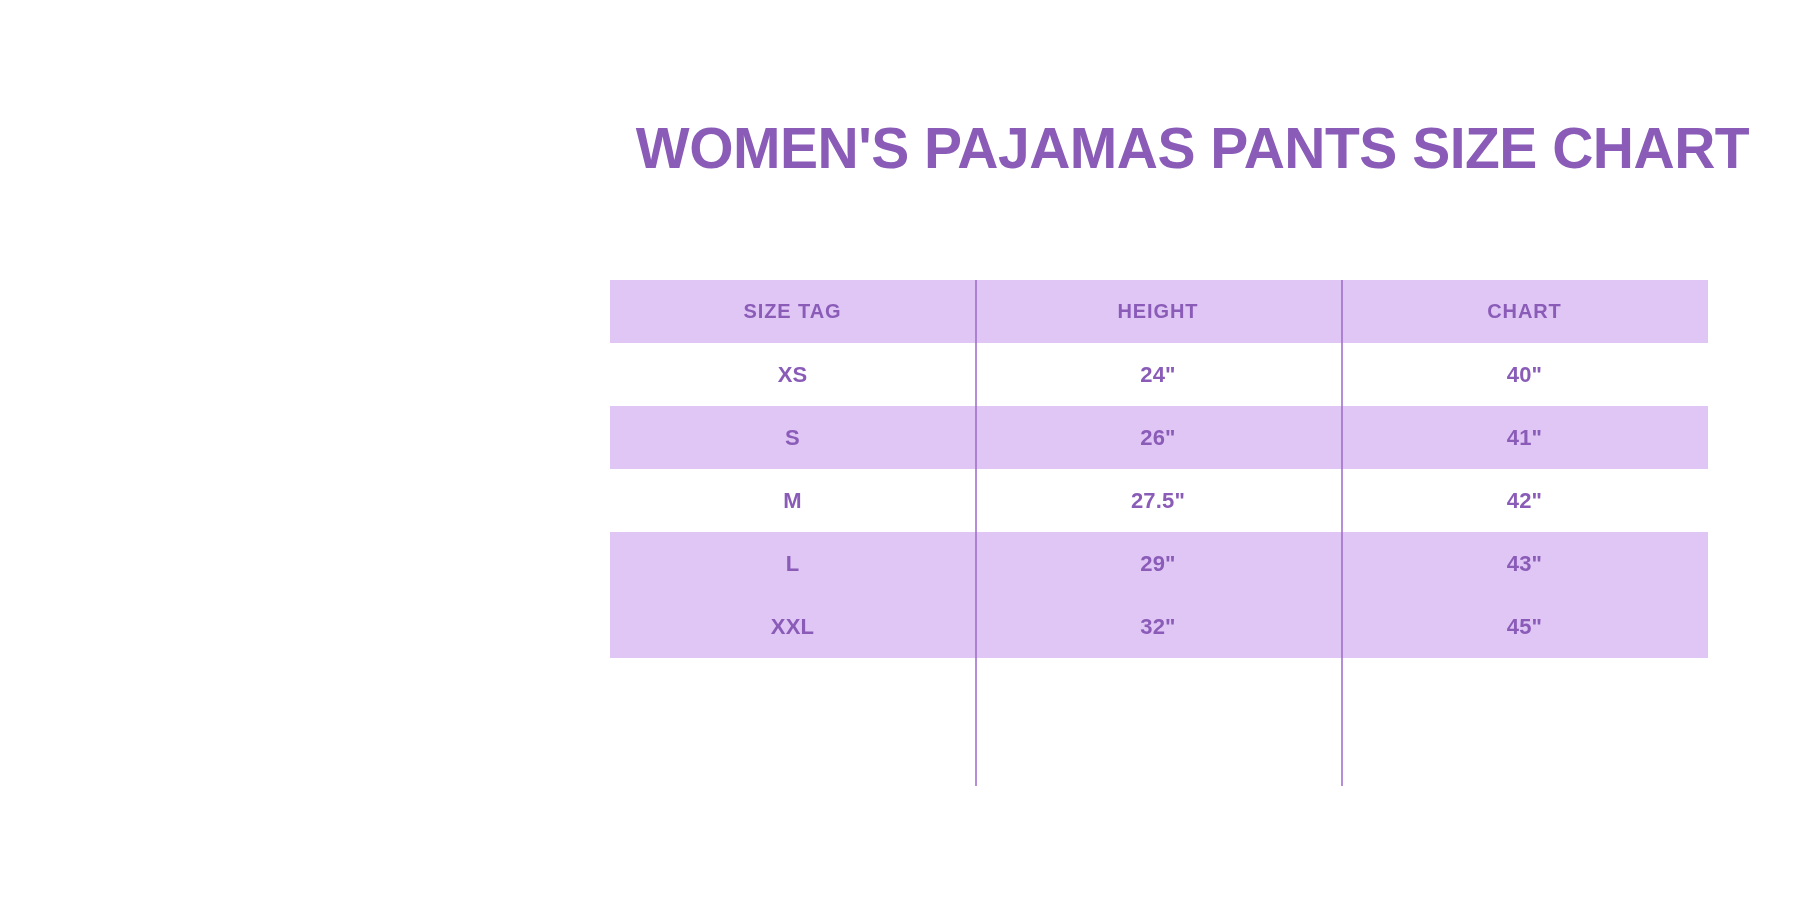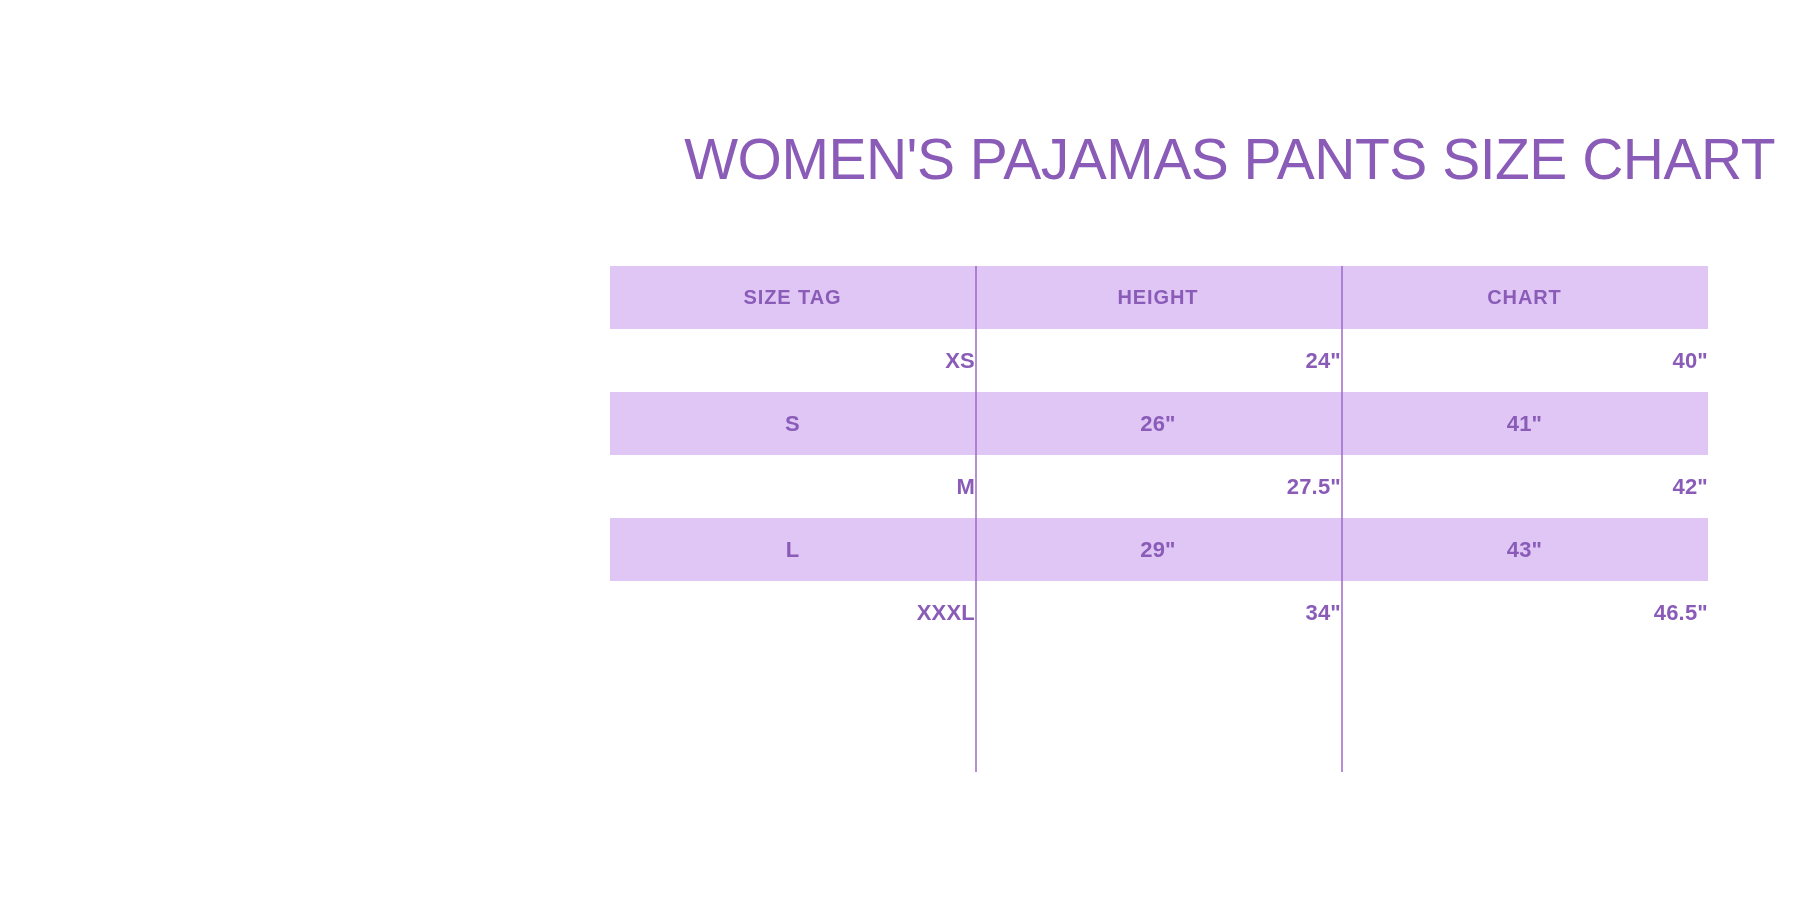--- a/index.html
+++ b/index.html
@@ -19,37 +19,37 @@
     position: relative;
     width: 1800px;
     height: 900px;
     background: #ffffff;
   }
 
   
   .chart-title {
     position: absolute;
     left: 610px;
-    top: 92px;
+    top: 81px;
     width: 1165px;
-    text-align: right;
+    text-align: center;
     font-family: "Liberation Sans", sans-serif;
     font-size: 57px;
-    font-weight: 400;
+    font-weight: 700;
     letter-spacing: -0.5px;
     line-height: 1.05;
     color: #8a5cb8;
     white-space: nowrap;
   }
 
   
   .size-table-wrap {
     position: absolute;
     left: 610px;
-    top: 266px;
+    top: 280px;
     width: 1098px;
   }
 
   .size-table {
     position: relative;
     width: 1098px;
     border-collapse: collapse;
     table-layout: fixed;
   }
 
@@ -78,21 +78,20 @@
   .size-table tbody td {
     font-size: 22px;
     letter-spacing: 0.2px;
   }
 
   .size-table tbody tr.row-shaded td {
     background: #dfc6f5;
   }
   .size-table tbody tr.row-plain td {
     background: #ffffff;
-    text-align: right;
   }
 
   
   .col-divider {
     position: absolute;
     top: 0;
     width: 1.6px;
     height: 506px;
     background: #9b68c9;
     opacity: 0.75;
@@ -139,24 +138,24 @@
         <tr class="row-plain">
           <td>M</td>
           <td>27.5"</td>
           <td>42"</td>
         </tr>
         <tr class="row-shaded">
           <td>L</td>
           <td>29"</td>
           <td>43"</td>
         </tr>
-        <tr class="row-plain">
-          <td>XXXL</td>
-          <td>34"</td>
-          <td>46.5"</td>
+        <tr class="row-shaded">
+          <td>XXL</td>
+          <td>32"</td>
+          <td>45"</td>
         </tr>
       </tbody>
     </table>
 
     <div class="col-divider d1"></div>
     <div class="col-divider d2"></div>
 
   </div>
 
 </div>

